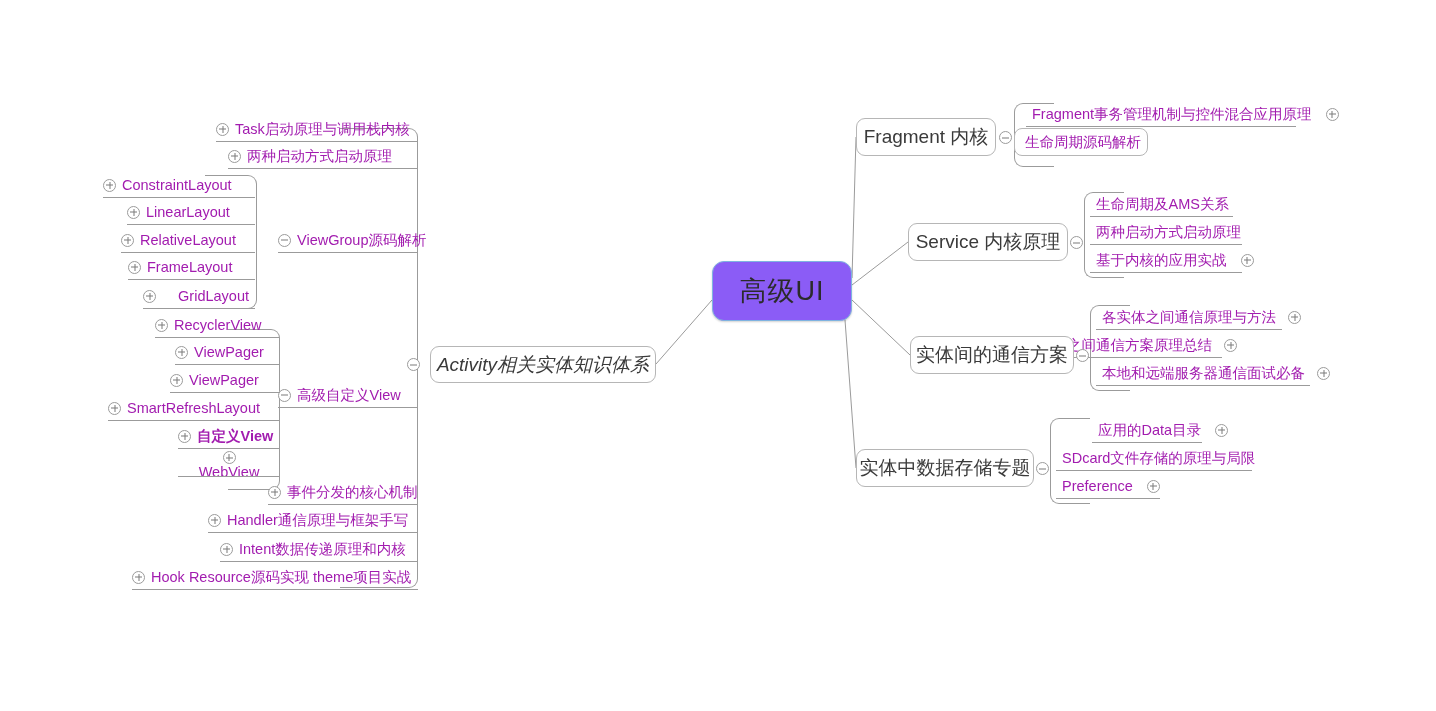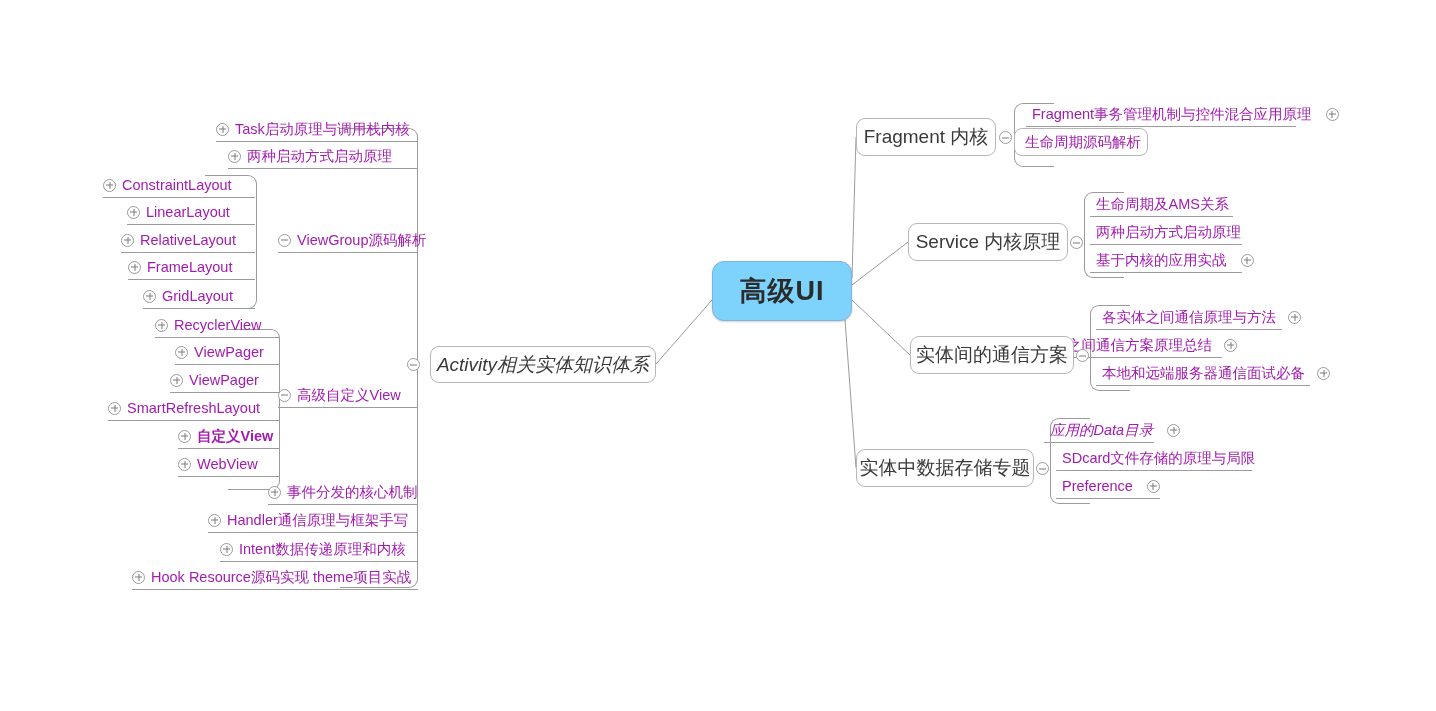--- a/index.html
+++ b/index.html
@@ -21,27 +21,27 @@
     width: 1436px; height: 711px;
     pointer-events: none;
   }
 
   
   .central-node {
     position: absolute;
     display: flex;
     align-items: center;
     justify-content: center;
-    background: #7dd3fc;
+    background: #8b5cf6;
     border: 1px solid #7FB3E0;
     border-radius: 12px;
     box-shadow: 0 1px 2px rgba(0,0,0,0.18);
     color: #2b2b2b;
     font-size: 27px;
-    font-weight: bold;
+    font-weight: normal;
     letter-spacing: 1px;
     z-index: 5;
   }
 
   
   .branch-node {
     position: absolute;
     display: flex;
     align-items: center;
     justify-content: center;
@@ -182,21 +182,21 @@
     <span class="txt">LinearLayout</span>
   </div>
   <div class="leaf underline" style="left:121px; top:227px; width:134px;">
     <span class="toggle plus"></span>
     <span class="txt">RelativeLayout</span>
   </div>
   <div class="leaf underline" style="left:128px; top:254px; width:127px;">
     <span class="toggle plus"></span>
     <span class="txt">FrameLayout</span>
   </div>
-  <div class="leaf underline" style="left:143px; top:283px; width:112px;">
+  <div class="leaf underline" style="left:143px; top:283px; width:112px;justify-content:space-between;">
     <span class="toggle plus"></span>
     <span class="txt">GridLayout</span>
   </div>
 
   <div class="leaf underline" style="left:278px; top:382px; width:140px;">
     <span class="toggle"></span>
     <span class="txt">高级自定义View</span>
   </div>
 
   <div class="bracket right-open" style="left:228px; top:329px; width:52px; height:161px;"></div>
@@ -214,21 +214,21 @@
     <span class="txt">ViewPager</span>
   </div>
   <div class="leaf underline" style="left:108px; top:395px; width:172px;">
     <span class="toggle plus"></span>
     <span class="txt">SmartRefreshLayout</span>
   </div>
   <div class="leaf underline" style="left:178px; top:423px; width:102px;font-weight:bold;">
     <span class="toggle plus"></span>
     <span class="txt">自定义View</span>
   </div>
-  <div class="leaf underline" style="left:178px; top:451px; width:102px;">
+  <div class="leaf underline" style="left:178px; top:451px; width:102px;flex-direction:column;">
     <span class="toggle plus"></span>
     <span class="txt">WebView</span>
   </div>
 
   <div class="leaf underline" style="left:268px; top:479px; width:150px;">
     <span class="toggle plus"></span>
     <span class="txt">事件分发的核心机制</span>
   </div>
 
   <div class="leaf underline" style="left:208px; top:507px; width:210px;">
@@ -300,21 +300,21 @@
     <span class="toggle plus" style="margin-left:6px;"></span>
   </div>
 
   <div class="branch-node" style="left:856px; top:449px; width:178px; height:38px;">
     <span>实体中数据存储专题</span>
   </div>
   <div class="toggle toggle-abs" style="left:1036px; top:462px;"></div>
 
   <div class="bracket left-open" style="left:1050px; top:418px; width:40px; height:86px;"></div>
 
-  <div class="leaf underline" style="left:1044px; top:417px; width:110px;font-style:italic;">
+  <div class="leaf underline" style="left:1092px; top:417px; width:110px;">
     <span class="txt">应用的Data目录</span>
     <span class="toggle plus" style="margin-left:8px;"></span>
   </div>
   <div class="leaf underline" style="left:1056px; top:445px; width:196px;">
     <span class="txt">SDcard文件存储的原理与局限</span>
   </div>
   <div class="leaf underline" style="left:1056px; top:473px; width:104px;">
     <span class="txt">Preference</span>
     <span class="toggle plus" style="margin-left:8px;"></span>
   </div>

